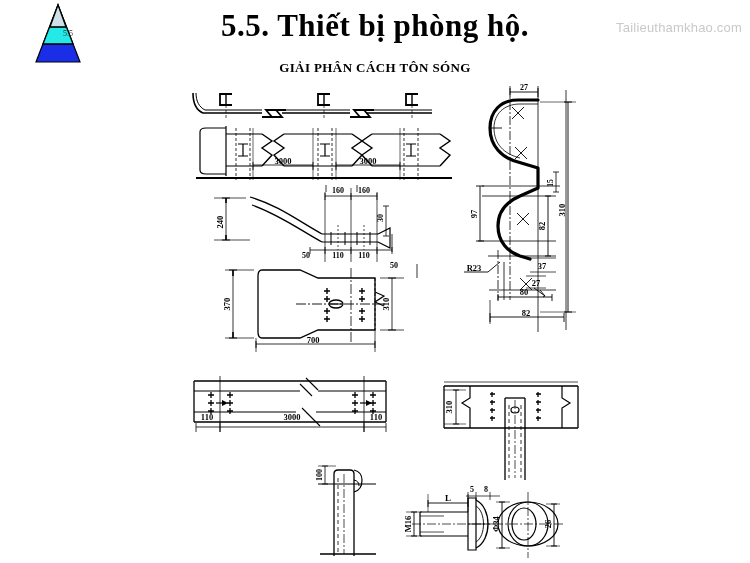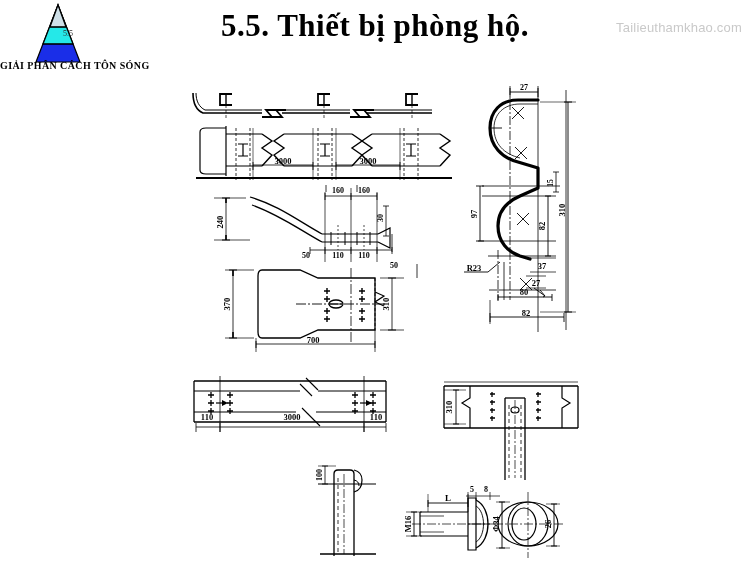--- a/index.html
+++ b/index.html
@@ -52,23 +52,23 @@
     font-family: "Liberation Serif", serif;
     font-size: 31px;
     font-weight: bold;
     letter-spacing: 0.5px;
   }
   #subtitle {
     position: absolute;
     left: 0;
     top: 60px;
     width: 750px;
-    text-align: left;
+    text-align: center;
     font-family: "Liberation Serif", serif;
-    font-size: 10px;
+    font-size: 13px;
     font-weight: bold;
     letter-spacing: 0.4px;
   }
   #watermark {
     position: absolute;
     right: 8px;
     top: 12px;
     font-family: "Liberation Sans", sans-serif;
     font-size: 13px;
     color: #c9c9c9;

